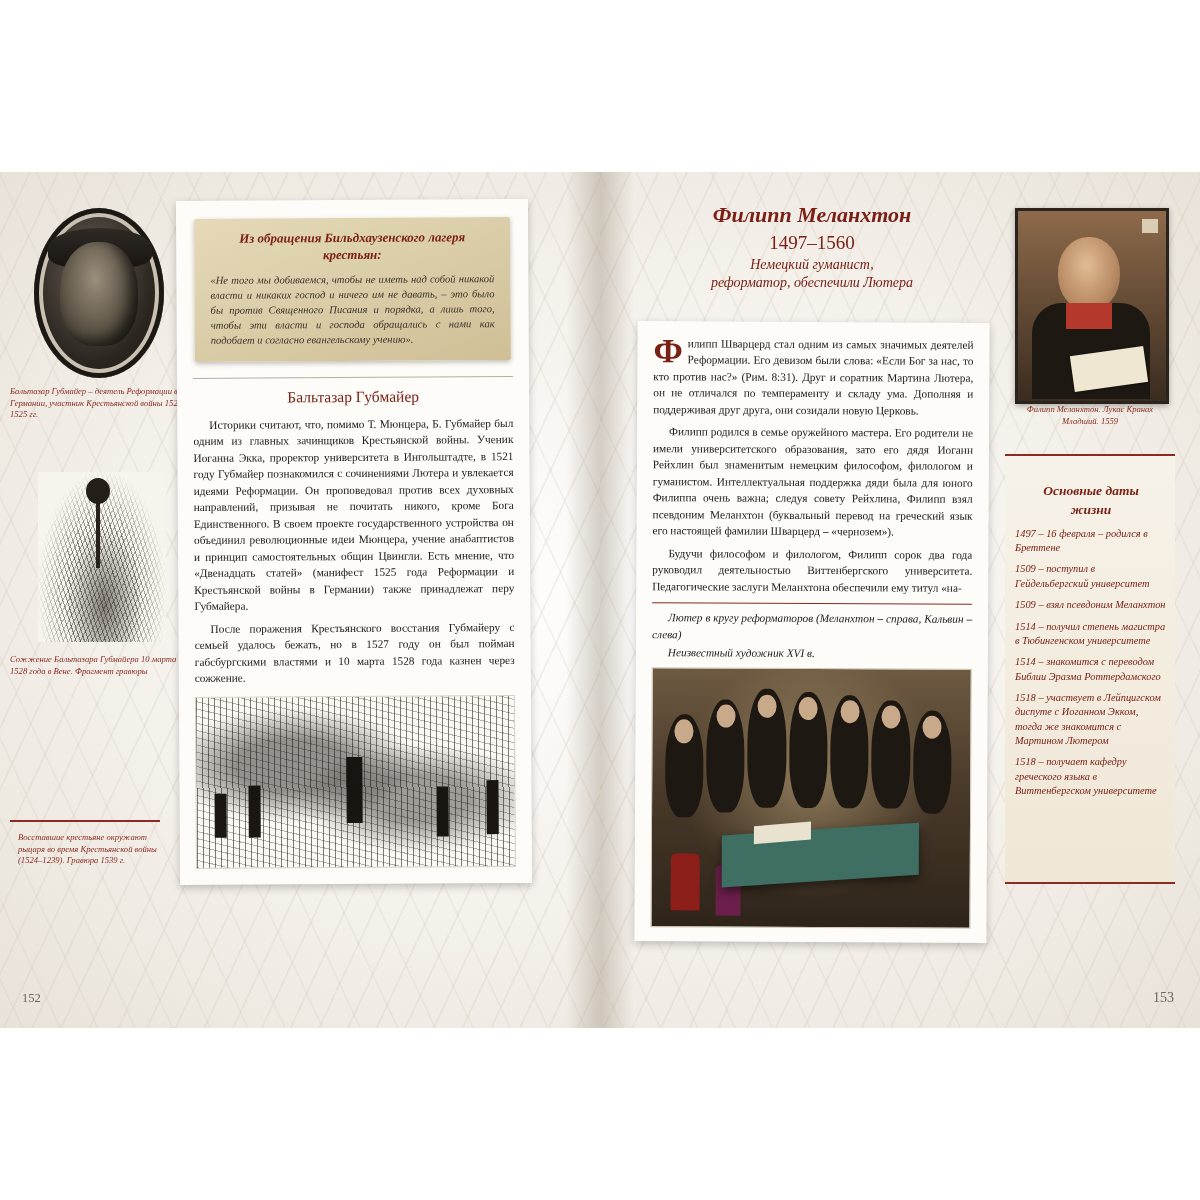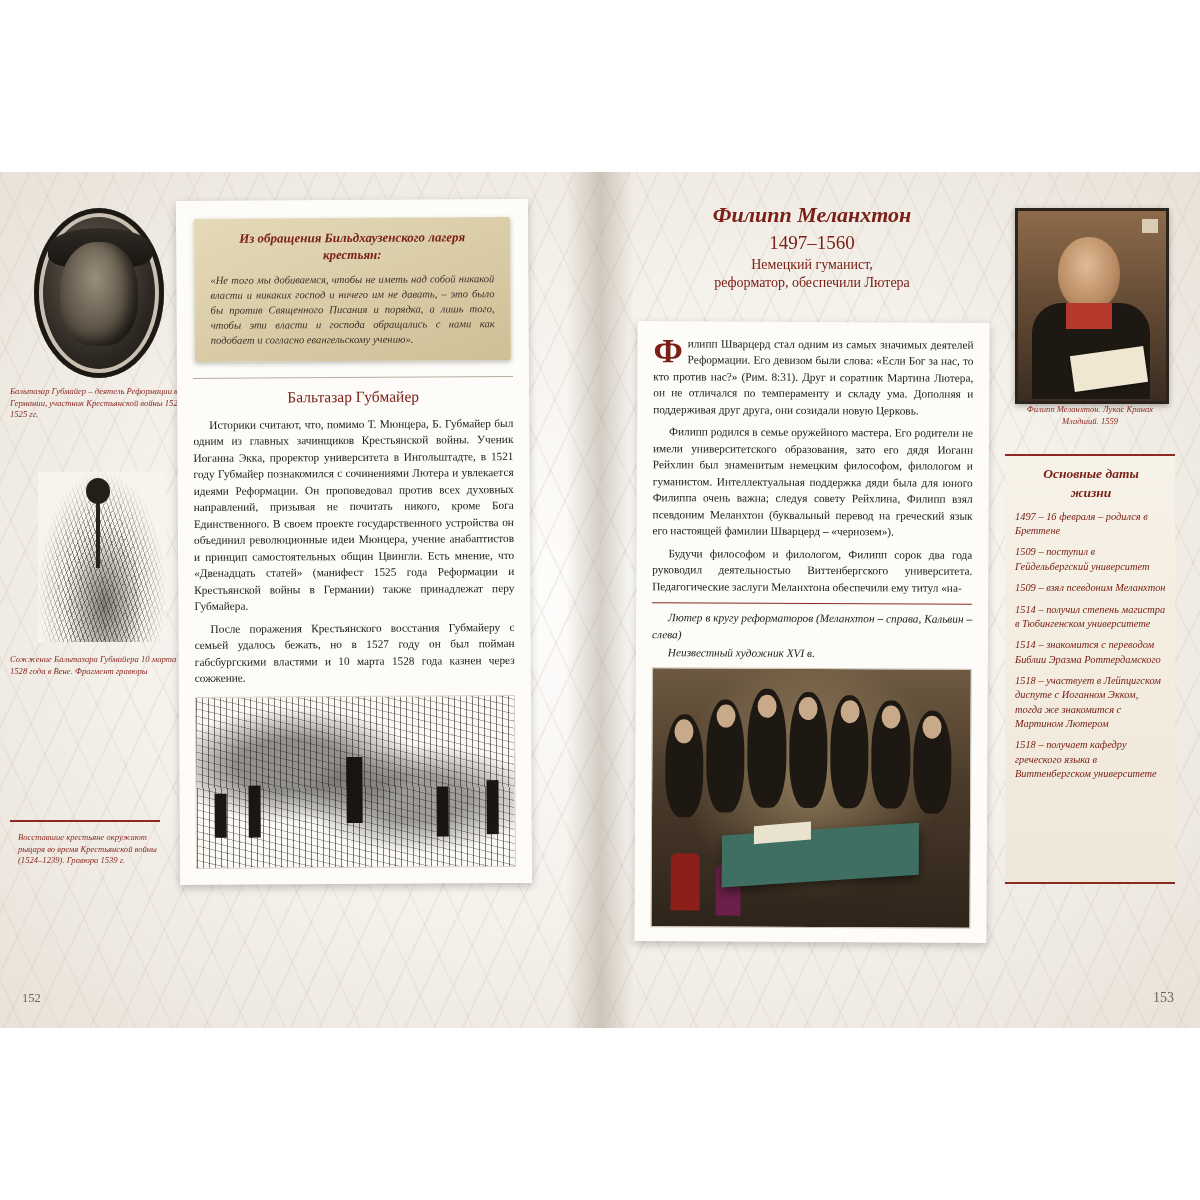--- a/index.html
+++ b/index.html
@@ -127,21 +127,21 @@
   .wc-fig{position:absolute;background:#1b1814;}
   .folio{
     position:absolute;bottom:22px;font-size:12.5px;color:#6b6559;
   }
   
   .right-head{
     position:absolute;left:632px;top:30px;width:360px;text-align:center;color:#7a2016;
   }
   .right-head .name{font-size:22px;font-style:italic;font-weight:700;margin:0 0 4px 0;}
   .right-head .dates{font-size:19px;margin:0 0 2px 0;}
-  .right-head .role{font-size:14px;line-height:1.32;margin:0;}
+  .right-head .role{font-size:14px;font-style:italic;line-height:1.32;margin:0;}
   .right-col{
     position:absolute;left:636px;top:150px;width:352px;
   }
   .rc-card{
     position:relative;background:#fdfcf8;box-shadow:0 3px 8px rgba(0,0,0,0.22);
     padding:14px 16px 14px 16px;transform:rotate(0.3deg);
   }
   .rc-card p{
     margin:0 0 6px 0;font-size:11.3px;line-height:1.46;text-align:justify;color:#20201f;text-indent:16px;
   }
@@ -172,21 +172,21 @@
   .mp-book{position:absolute;left:54px;top:140px;width:74px;height:36px;background:#efe7d2;transform:rotate(-8deg);box-shadow:0 1px 3px rgba(0,0,0,0.4);}
   .mp-tag{position:absolute;right:8px;top:8px;width:16px;height:14px;background:#d8cdb4;}
   .cap-right{
     position:absolute;left:1008px;top:232px;width:164px;text-align:center;
     font-style:italic;font-size:8.6px;line-height:1.35;color:#8a2a22;
   }
   .dates-box{
     position:absolute;left:1005px;top:282px;width:170px;min-height:430px;
     background:linear-gradient(180deg,#f7f2e8,#efe7d7);
     border-top:2px solid #8a2a22;border-bottom:2px solid #8a2a22;
-    padding:10px 8px 12px 10px;box-sizing:border-box;
+    padding:27px 8px 12px 10px;box-sizing:border-box;
   }
   .dates-box h4{
     margin:0 0 8px 0;text-align:center;font-style:italic;font-weight:700;
     font-size:13.5px;line-height:1.25;color:#7a2016;
   }
   .dates-box .item{
     font-style:italic;font-size:10.4px;line-height:1.38;color:#7a2016;margin:0 0 7px 0;
   }
   .folio-r{position:absolute;right:26px;bottom:22px;font-size:14px;color:#6b6559;}
 </style>

